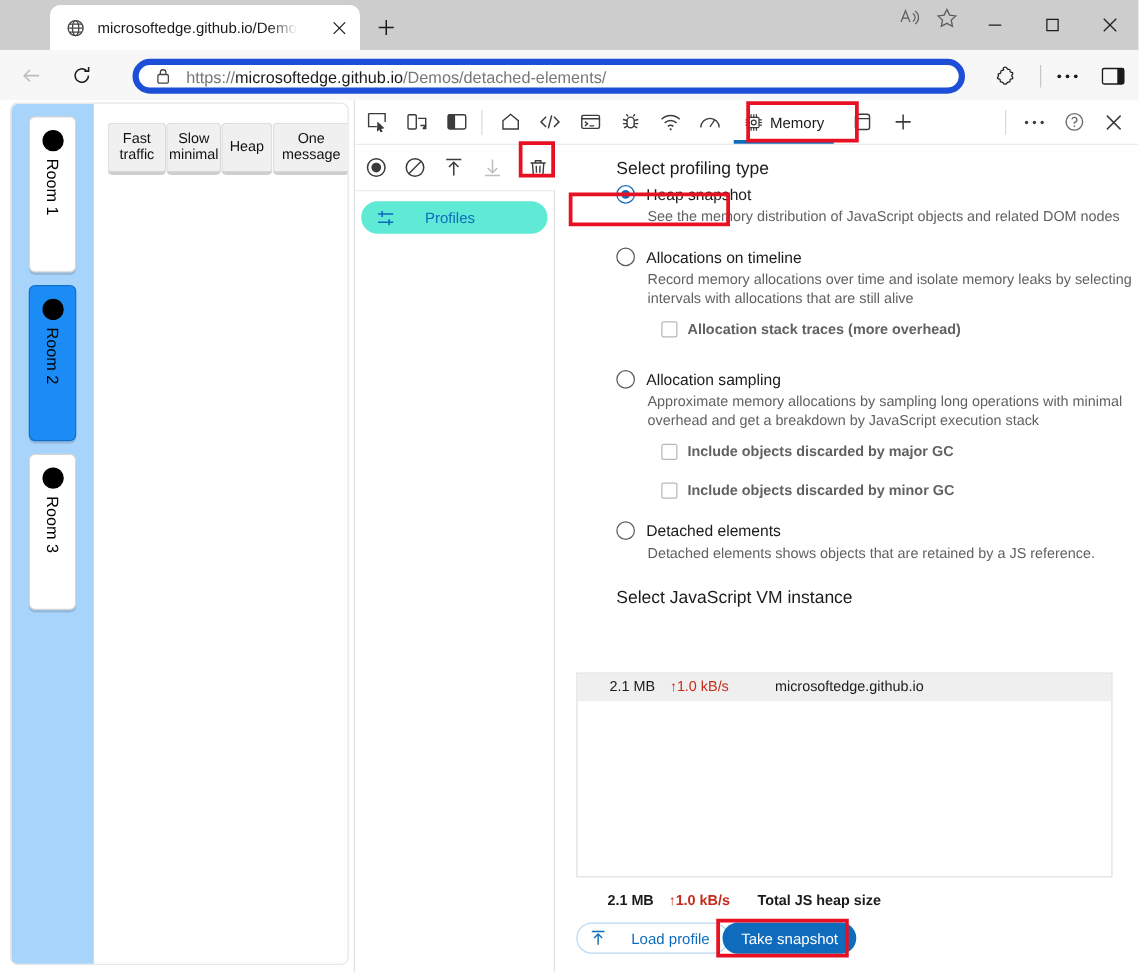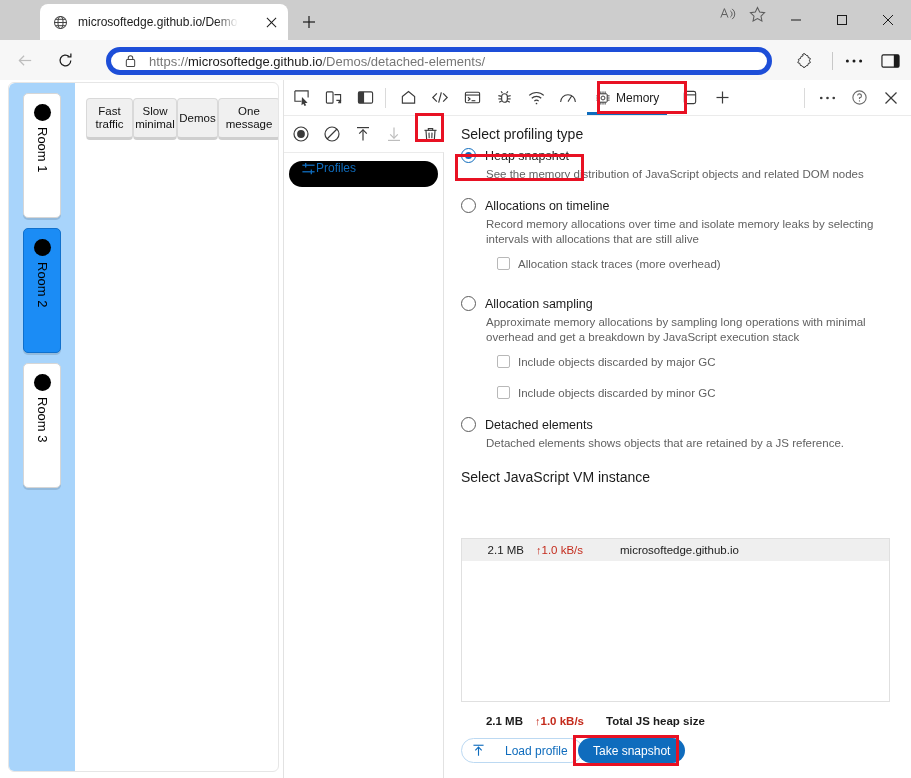--- a/index.html
+++ b/index.html
@@ -204,32 +204,33 @@
     display:flex; align-items:center; justify-content:center; cursor:pointer;
   }
   .dt-sidebar {
     position: absolute; left: 0; top: 72px; width: 160px; height: 626px;
     background: #ffffff; border-top: 1px solid #ebebeb;
     border-right: 1px solid #e2e2e2;
   }
   .profiles-item {
     margin: 8px 5px 0 5px;
     height: 26px; border-radius: 13px;
-    background: #000000;
-    display: flex; gap: 0;
+    background: #5eead4;
+    display: flex; align-items: center; gap: 24px;
     padding-left: 12px;
     font-size: 12px; color: #0f6cbd;
     cursor: pointer;
   }
 
   .dt-main {
     position: absolute; left: 161px; top: 36px;
     width: 467px; height: 662px;
     background: #ffffff;
     overflow: hidden;
+    padding-left: 32px;
   }
   .sec-title {
     font-size: 14px; color: #1b1b1b;
     margin: 10px 0 6px 16px;
   }
   .radio-row { display: flex; align-items: center; margin: 0 0 0 16px; }
   .radio {
     width: 15px; height: 15px; border-radius: 50%;
     border: 1.5px solid #5c5c5c; background: #fff;
     flex: 0 0 auto; cursor: pointer;
@@ -243,21 +244,21 @@
   .radio-label { margin-left: 9px; font-size: 12.5px; color: #1b1b1b; cursor: pointer; }
   .desc {
     margin: 4px 0 0 41px; width: 412px;
     font-size: 11.5px; color: #616161; line-height: 15px;
   }
   .cb-row { display: flex; align-items: center; margin-left: 52px; margin-top: 10px; }
   .cb {
     width: 13px; height: 13px; border: 1px solid #b8b8b8; background: #fff;
     border-radius: 2px; flex: 0 0 auto; cursor: pointer;
   }
-  .cb-label { margin-left: 8px; font-size: 11.5px; color: #616161; cursor: pointer; }
+  .cb-label { margin-left: 8px; font-size: 11.5px; color: #616161; cursor: pointer; font-weight: bold; }
 
   .vm-list {
     position: absolute; left: 461px; top: 538px;
     width: 429px; height: 164px;
     border: 1px solid #e0e0e0;
     background: #ffffff;
   }
   .vm-row {
     height: 22px; background: #efefef;
     display: flex; align-items: center;
@@ -422,21 +423,21 @@
         <div class="room">
           <div class="room-dot"></div>
           <div class="room-label">Room 3</div>
         </div>
       </div>
       <div class="btnbar">
         <div class="pgbtn" style="width:47px">Fast
 traffic</div>
         <div class="pgbtn" style="width:44px">Slow
 minimal</div>
-        <div class="pgbtn" style="width:41px">Demos</div>
+        <div class="pgbtn" style="width:41px">Heap</div>
         <div class="pgbtn" style="width:62px">One
 message</div>
       </div>
     </div>
   </div>
 
   <div class="devtools">
 
     <div class="dt-toolbar">
       <div class="dt-ico icon">

